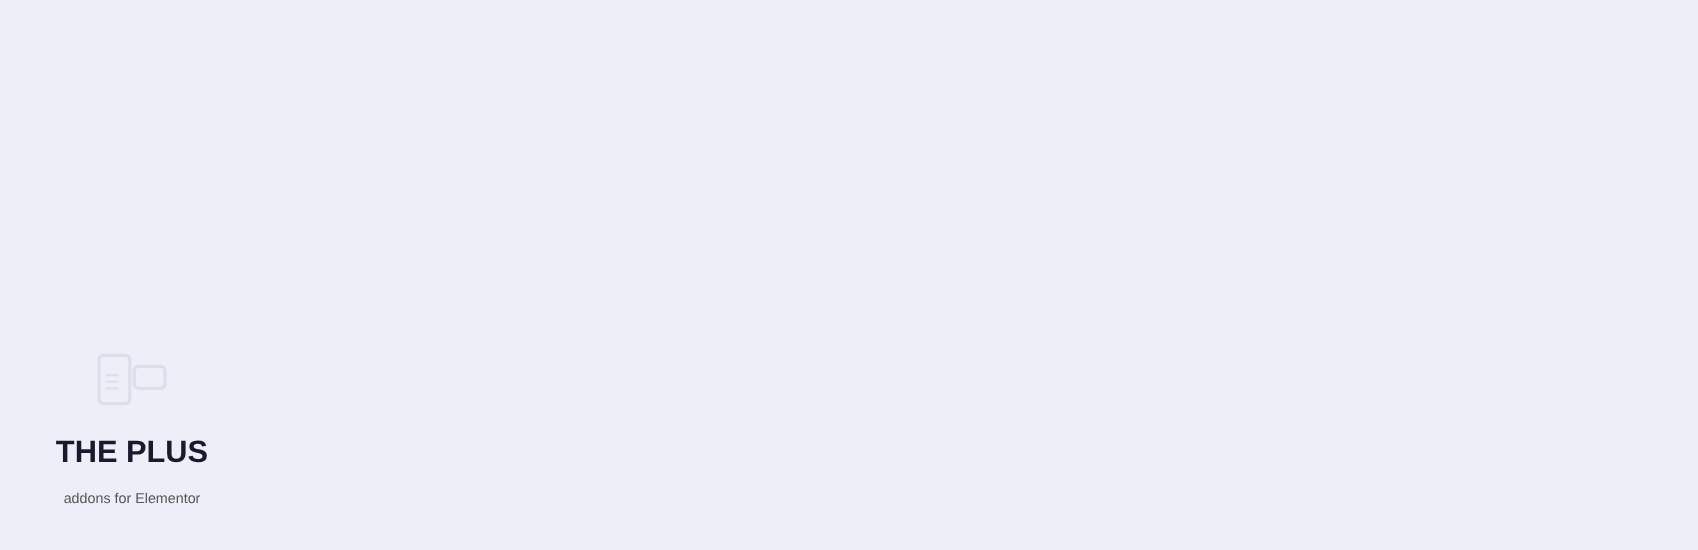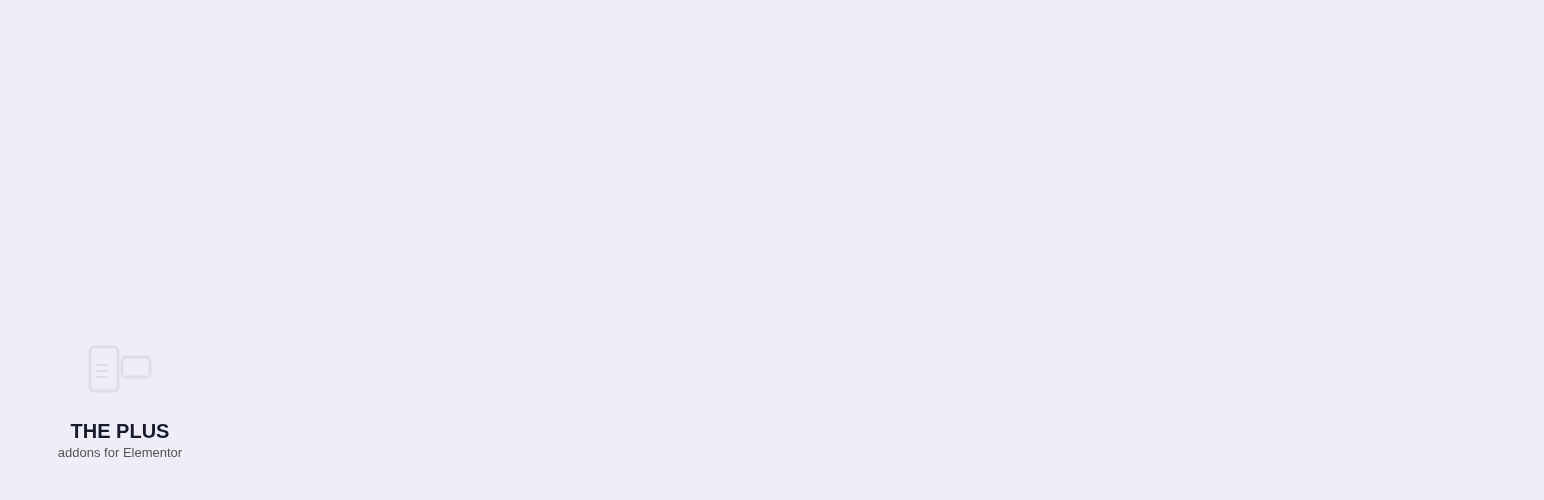--- a/index.html
+++ b/index.html
@@ -25,31 +25,31 @@
     }
 
     .logo-icon {
       width: 80px;
       height: 80px;
       margin-bottom: 12px;
       opacity: 0.25;
     }
 
     .logo-title {
-      font-size: 20px;
+      font-size: 28px;
       font-weight: 900;
       color: #1a1a2e;
       letter-spacing: 0px;
       line-height: 1;
     }
 
     .logo-subtitle {
       font-size: 13px;
       color: #555;
-      margin-top: 4px;
+      margin-top: 20px;
     }
   </style>
 </head>
 <body>
 
 <div class="left-section">
   <div class="logo-icon">
     <svg width="80" height="80" viewBox="0 0 80 80" fill="none">
       <rect x="10" y="18" width="28" height="44" rx="4" stroke="#b0b0c0" stroke-width="3" fill="none"></rect>
       <rect x="42" y="28" width="28" height="20" rx="4" stroke="#b0b0c0" stroke-width="3" fill="none"></rect>

